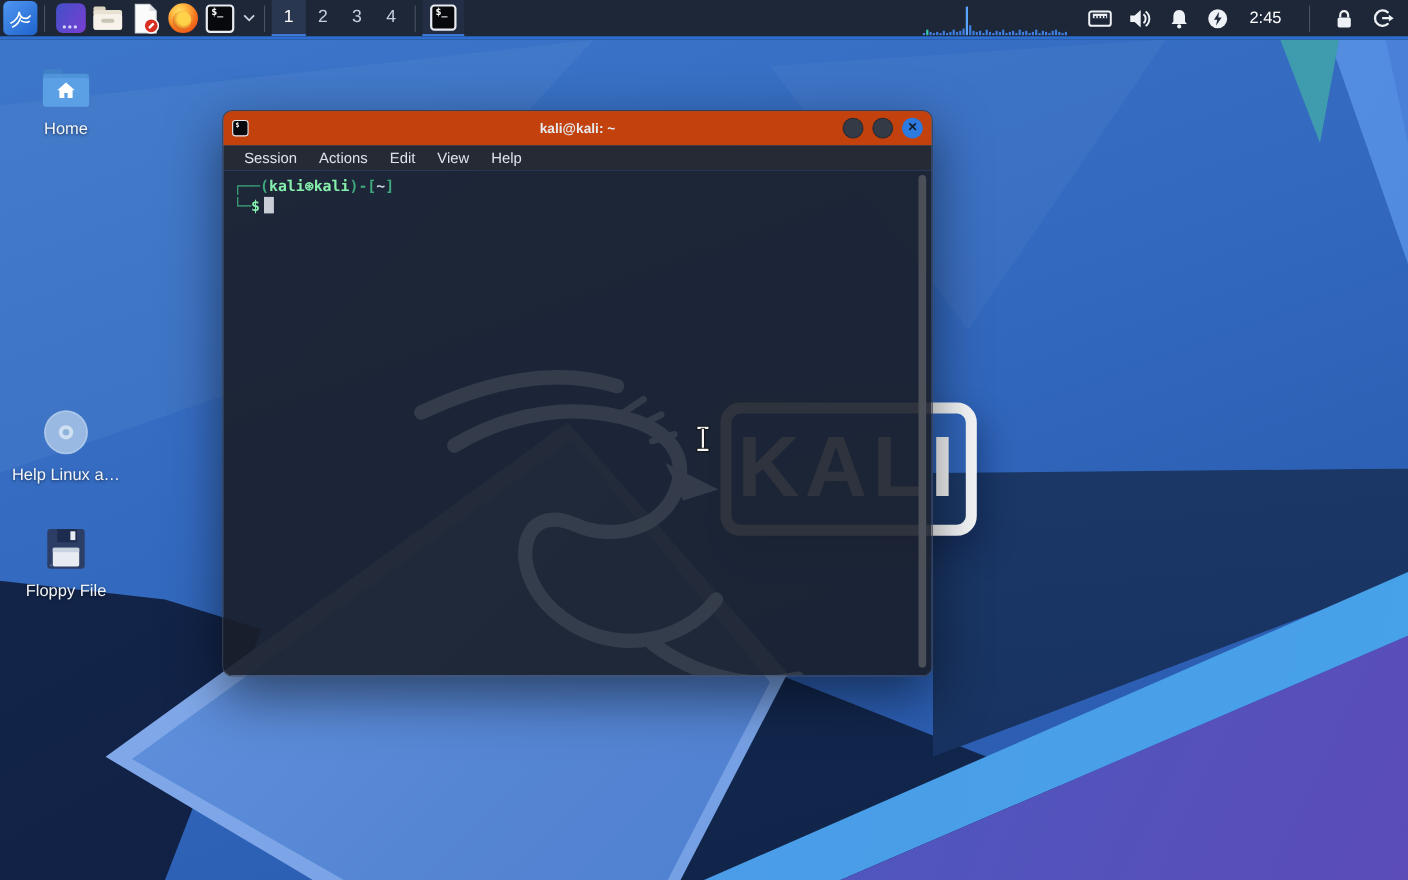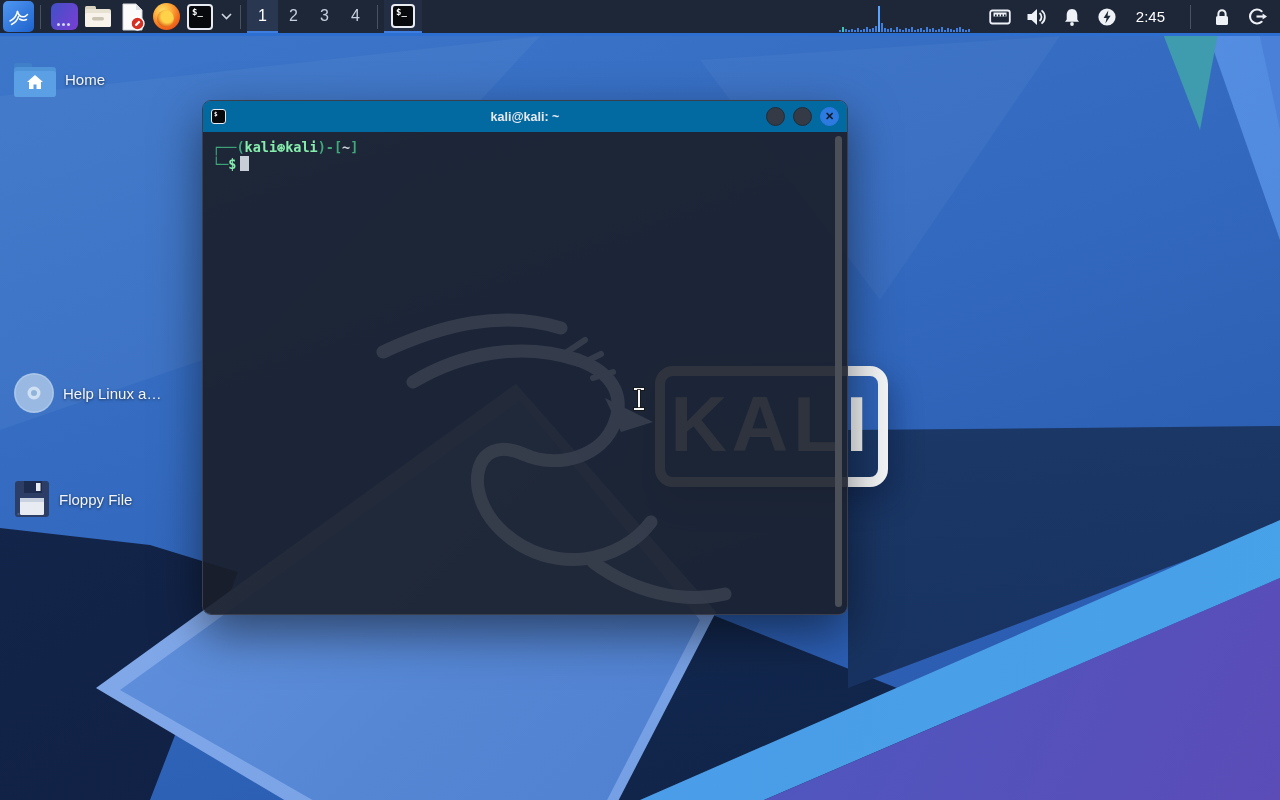--- a/index.html
+++ b/index.html
@@ -59,29 +59,29 @@
   .task-btn { width:38px; height:33px; display:flex; align-items:center; justify-content:center;
     background:#232e44; border-bottom:2px solid #3e7de0; }
 
   #net-graph { width:140px; height:30px; display:flex; align-items:flex-end; gap:1px; margin-right:10px; }
   #net-graph .bar { width:2px; background:#3e7ee0; flex:0 0 auto; }
 
   .tray { display:flex; align-items:center; gap:15px; margin-right:4px; }
   .clock { color:#fff; font-size:15px; margin:0 4px; }
 
   
-  .dicon { position:absolute; width:96px; display:flex; flex-direction:row; align-items:center; gap:7px; left:12px; }
+  .dicon { position:absolute; width:96px; display:flex; flex-direction:column; align-items:center; gap:7px; left:12px; }
   .dicon .glyph { height:46px; display:flex; align-items:center; justify-content:center; }
   .dicon .lbl { color:#f2f5f8; font-size:15px; text-shadow:0 1px 3px rgba(0,0,0,0.6); white-space:nowrap; }
 
   
   #term { position:absolute; left:202px; top:100px; width:646px; height:515px; border-radius:9px;
     border:1px solid #3a3f4b; box-shadow:0 18px 48px rgba(0,0,0,0.5); overflow:hidden; z-index:20;
     display:flex; flex-direction:column; }
-  .titlebar { height:31px; background:#0369a1; display:flex; align-items:center; padding:0 8px; flex:0 0 auto; }
+  .titlebar { height:31px; background:#c2410c; display:flex; align-items:center; padding:0 8px; flex:0 0 auto; }
   .titlebar .title { position:absolute; left:0; right:0; text-align:center; color:#e6e9ee;
     font-size:12.5px; font-weight:bold; pointer-events:none; }
   .winbtn { width:19px; height:19px; border-radius:50%; background:#343a46; border:1px solid #262b35; margin-left:8px; }
   .winbtn.close { background:#2d7ae0; border-color:#2d7ae0; color:#141a26; font-size:11px; font-weight:bold;
     display:flex; align-items:center; justify-content:center; line-height:1; }
   .btn-spacer { margin-left:auto; display:flex; }
   .menubar { height:23px; background:#252a35; display:flex; align-items:center; padding-left:10px; gap:2px; flex:0 0 auto; }
   .menubar .mi { color:#dfe3e9; font-size:13.5px; padding:0 9px; }
   .content { position:relative; flex:1; background:rgba(26,30,40,0.90); overflow:hidden;
     font-family:"DejaVu Sans Mono",monospace; font-size:13.5px; font-weight:bold; line-height:17px;
@@ -163,20 +163,27 @@
   <div id="term">
     <div class="titlebar" style="position:relative;">
       <div class="term-glyph term-glyph-sm">$</div>
       <div class="title">kali@kali: ~</div>
       <div class="btn-spacer">
         <div class="winbtn"></div>
         <div class="winbtn"></div>
         <div class="winbtn close">✕</div>
       </div>
     </div>
+    <div class="menubar">
+      <span class="mi">Session</span>
+      <span class="mi">Actions</span>
+      <span class="mi">Edit</span>
+      <span class="mi">View</span>
+      <span class="mi">Help</span>
+    </div>
     <div class="content">
       <svg class="dragon" width="420" height="430" viewBox="0 0 420 430">
         <g fill="none" stroke="#39414f" stroke-width="13" stroke-linecap="round">
           <path d="M30 120 C 90 92 150 78 208 96"></path>
           <path d="M60 150 C 110 120 170 110 225 128"></path>
           <path d="M225 128 C 258 140 272 162 262 190 C 250 224 206 238 170 222"></path>
           <path d="M170 222 C 120 200 108 262 150 300 C 200 345 268 330 298 290"></path>
           <path d="M240 330 C 280 360 330 372 372 362"></path>
         </g>
         <path d="M252 166 L300 190 L268 200 Z" fill="#39414f"></path>

